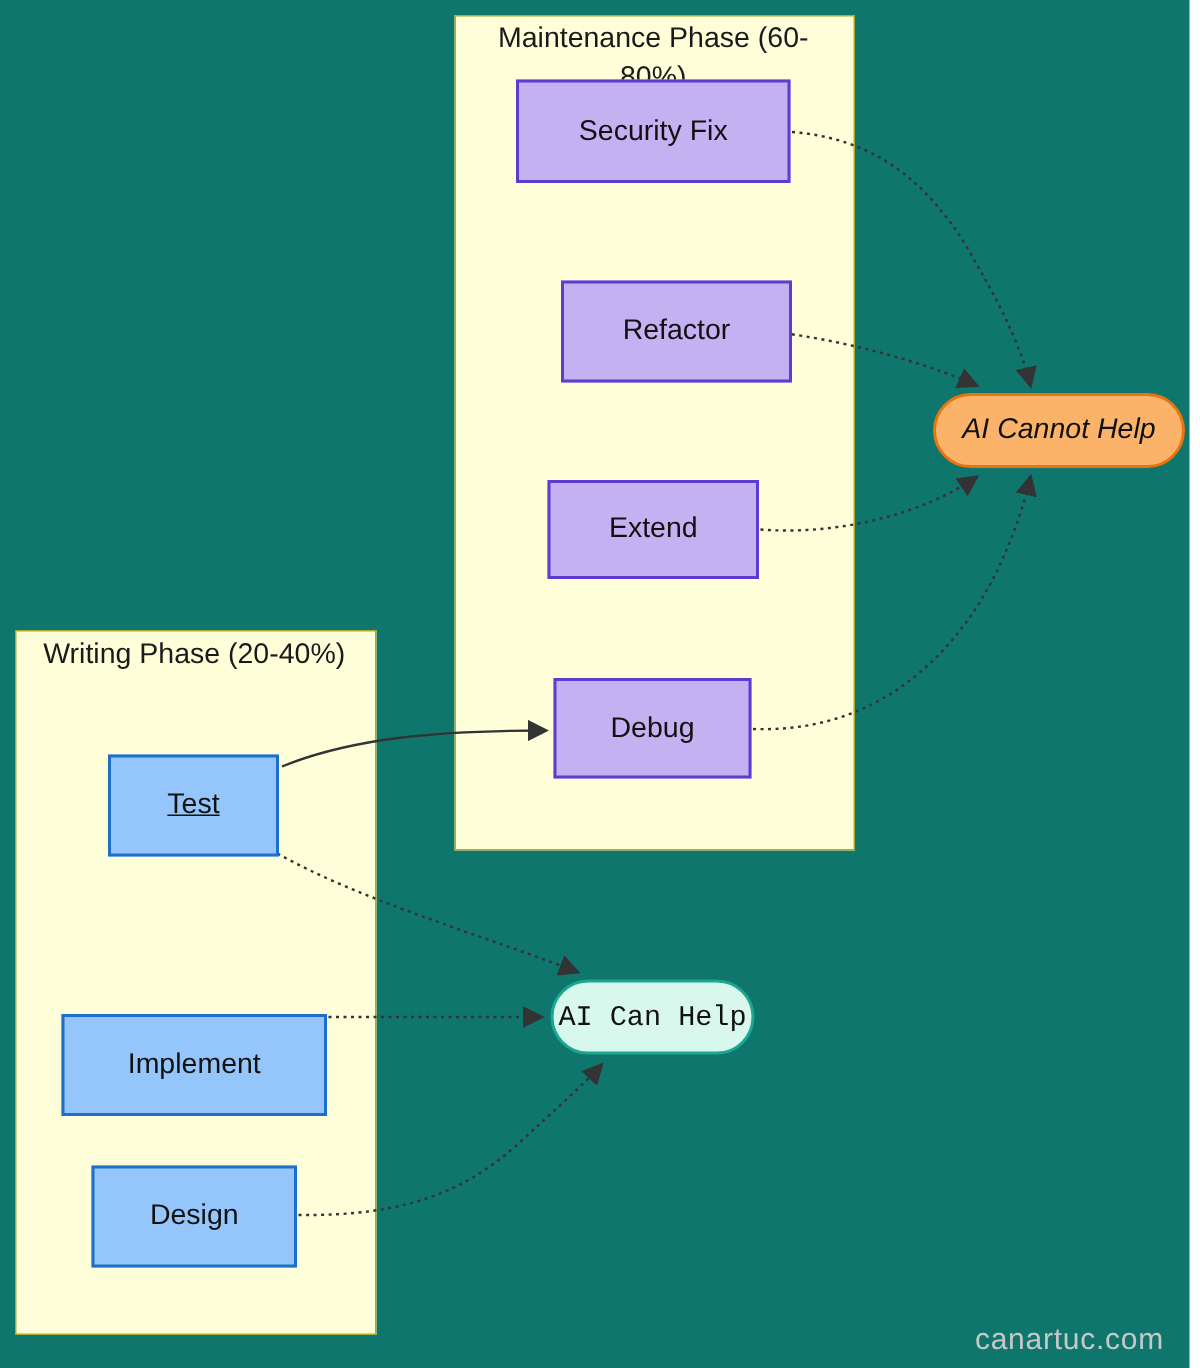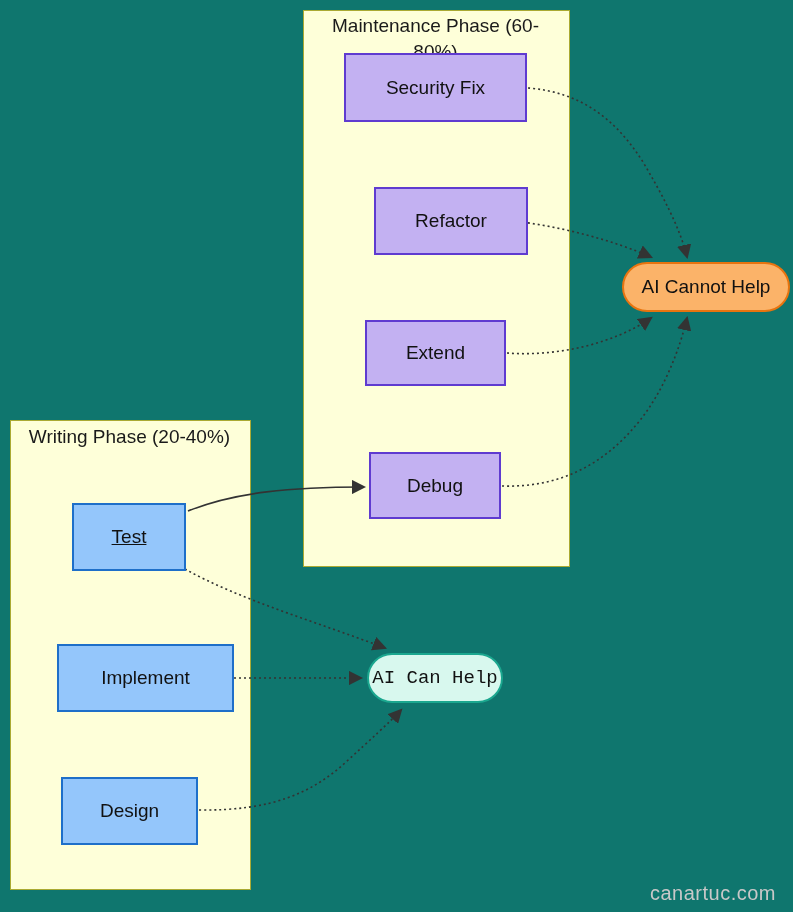--- a/index.html
+++ b/index.html
@@ -42,29 +42,29 @@
     position:absolute;
     z-index:3;
     display:flex;align-items:center;justify-content:center;
     font-size:19px;
     text-align:center;
     box-sizing:border-box;
   }
   .node-purple{background:#c3b1f2;border:2.5px solid #5f3bd0;}
   .node-blue{background:#94c6fb;border:2.5px solid #1e6fc9;}
   .pill{border-radius:26px;}
-  .pill-orange{background:#fbb369;border:2.5px solid #e8740f;}
+  .pill-orange{background:#fbb369;border:2.5px solid #e8740f;font-style:italic;}
   .pill-teal{background:#d8f8ee;border:2.5px solid #1ba78f;}
 
   .n-security{left:344px;top:53px;width:183px;height:69px;}
   .n-refactor{left:358px;top:187px;width:154px;height:68px;margin-left:16px;}
   .n-extend{left:365px;top:320px;width:141px;height:66px;}
   .n-debug{left:369px;top:452px;width:132px;height:67px;}
   .n-test{left:72px;top:503px;width:114px;height:68px;text-decoration:underline;}
-  .n-implement{left:41px;top:644px;width:177px;height:68px;margin-left:16px;}
+  .n-implement{left:41px;top:676px;width:177px;height:68px;}
   .n-design{left:61px;top:777px;width:137px;height:68px;}
   .n-cannot{left:622px;top:262px;width:168px;height:50px;}
   .n-can{left:367px;top:653px;width:136px;height:50px;font-family:Liberation Mono, monospace;}
 
   .watermark{
     position:absolute;
     right:17px;bottom:7px;
     z-index:4;
     font-size:20px;
     color:#c8c8c8;

